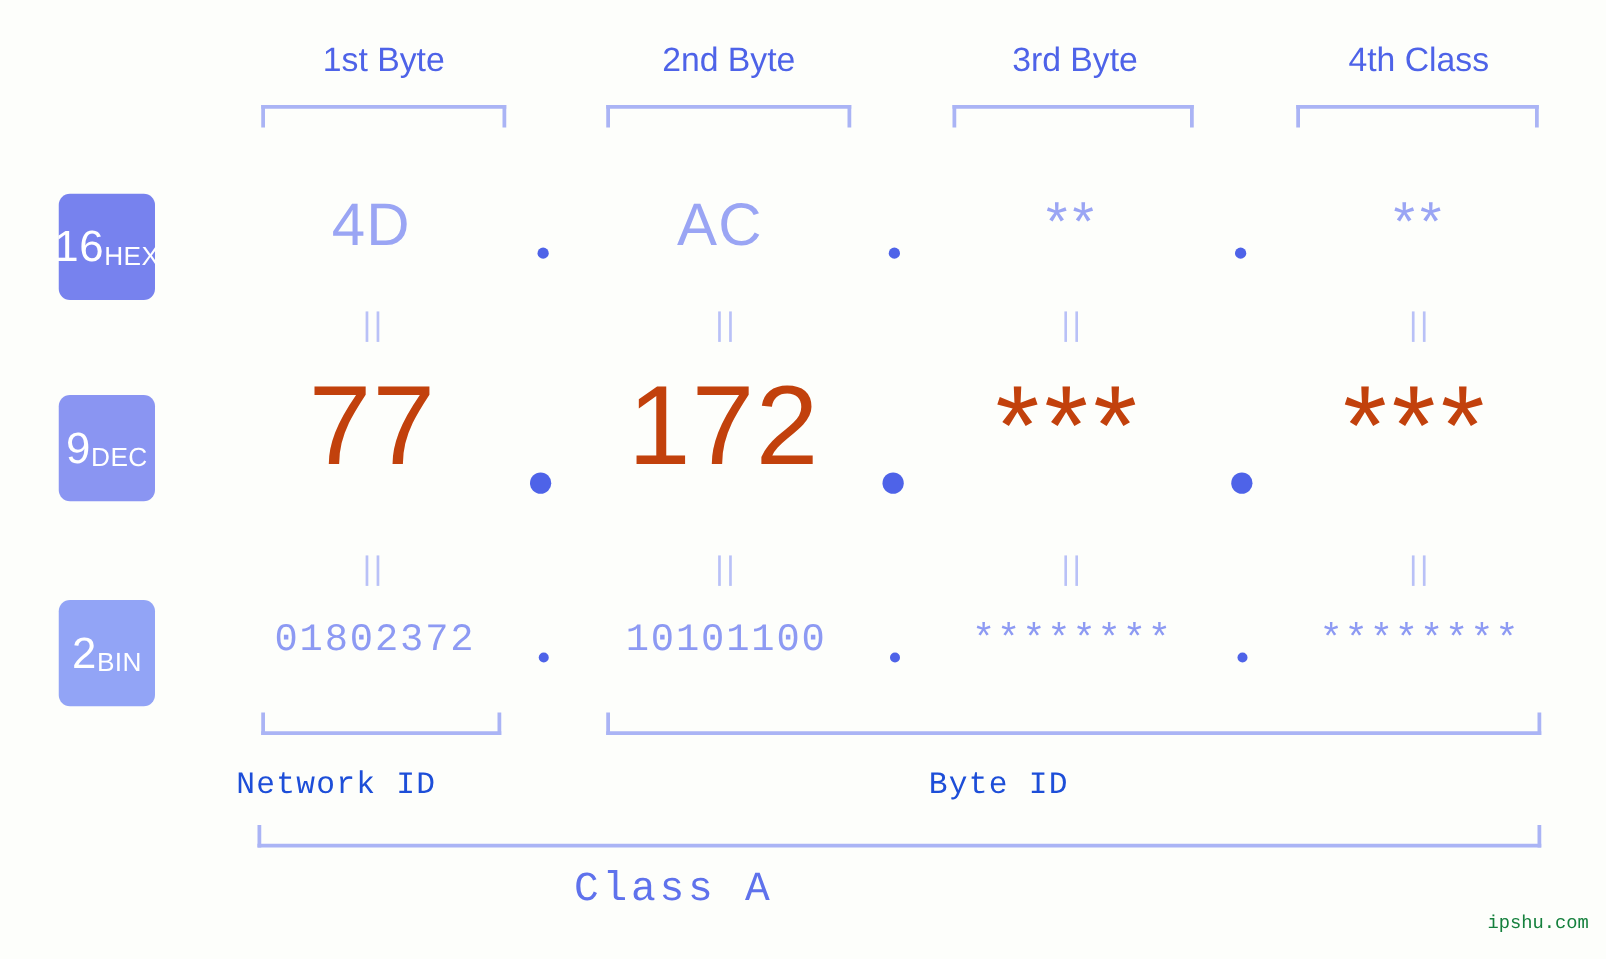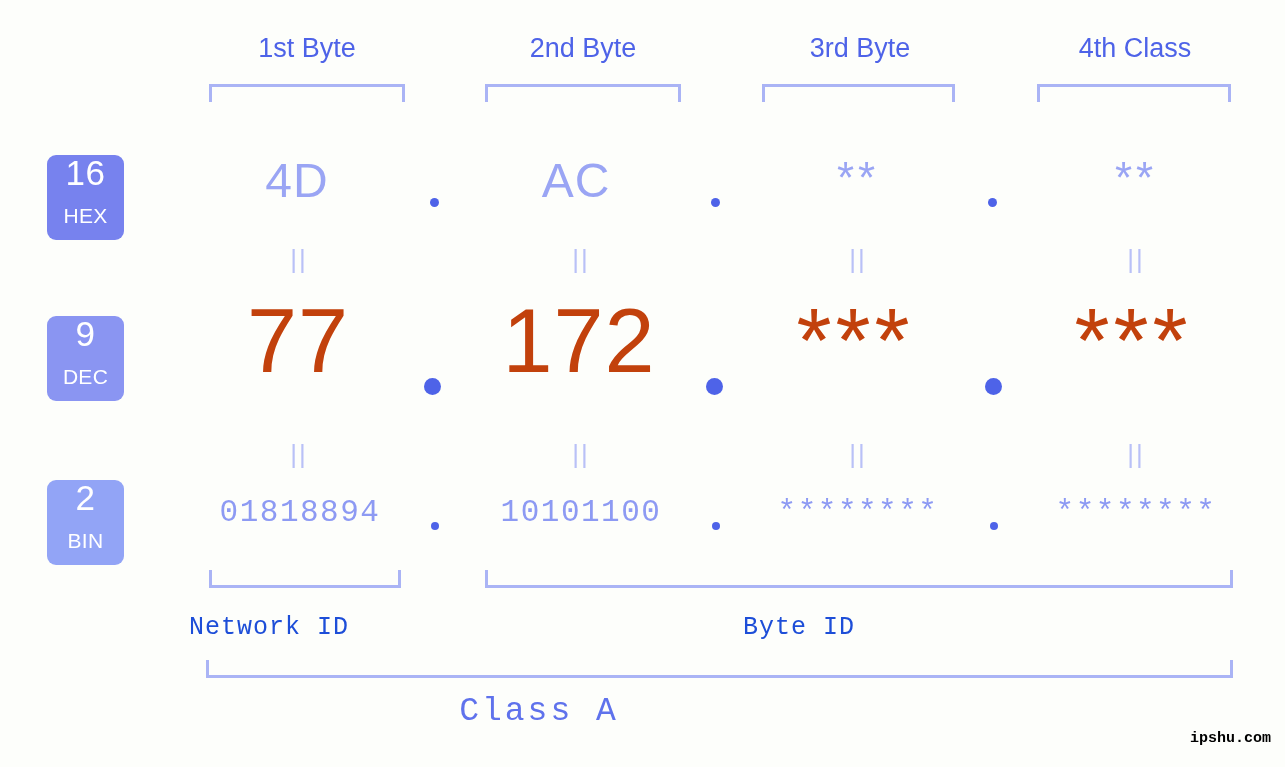--- a/index.html
+++ b/index.html
@@ -52,22 +52,23 @@
 
   
   .badge {
     position: absolute;
     left: 47px;
     width: 77px;
     height: 85px;
     border-radius: 9px;
     color: #ffffff;
     display: flex;
-    flex-direction: column;
+    flex-direction: row;
     align-items: center;
+    justify-content: center;
     font-family: "Liberation Sans", sans-serif;
     line-height: 1;
   }
   .badge .num {
     font-size: 35px;
     font-weight: 400;
     letter-spacing: 0.5px;
   }
   .badge .nam {
     font-size: 21px;
@@ -165,25 +166,24 @@
     font-size: 33px;
     font-family: "Liberation Mono", monospace;
     letter-spacing: 3px;
   }
 
   
   .watermark {
     position: absolute;
     right: 14px;
     bottom: 20px;
-    color: #000000;
+    color: #15803d;
     font-size: 15px;
     font-family: "Liberation Mono", monospace;
     letter-spacing: 0px;
-    font-weight: bold;
   }
 </style>
 </head>
 <body>
 
 <div class="byte-label" style="left:187px">1st Byte</div>
 <div class="byte-label" style="left:463px">2nd Byte</div>
 <div class="byte-label" style="left:740px">3rd Byte</div>
 <div class="byte-label" style="left:1015px">4th Class</div>
 
@@ -229,21 +229,21 @@
   <div class="dot dot-dec" style="left:706px"></div>
   <div class="dot dot-dec" style="left:985px"></div>
 </div>
 
 <div class="eq eq-row2" style="left:288px">||</div>
 <div class="eq eq-row2" style="left:570px">||</div>
 <div class="eq eq-row2" style="left:847px">||</div>
 <div class="eq eq-row2" style="left:1125px">||</div>
 
 <div class="row-bin">
-  <div class="cell" style="left:180px">01818894</div>
+  <div class="cell" style="left:180px">01802372</div>
   <div class="cell" style="left:461px">10101100</div>
   <div class="cell" style="left:738px">********</div>
   <div class="cell" style="left:1016px">********</div>
   <div class="dot dot-bin" style="left:431px"></div>
   <div class="dot dot-bin" style="left:712px"></div>
   <div class="dot dot-bin" style="left:990px"></div>
 </div>
 
 <div class="bottom-bracket" style="left:209px; top:570px; width:192px;"></div>
 <div class="bottom-bracket" style="left:485px; top:570px; width:748px;"></div>

